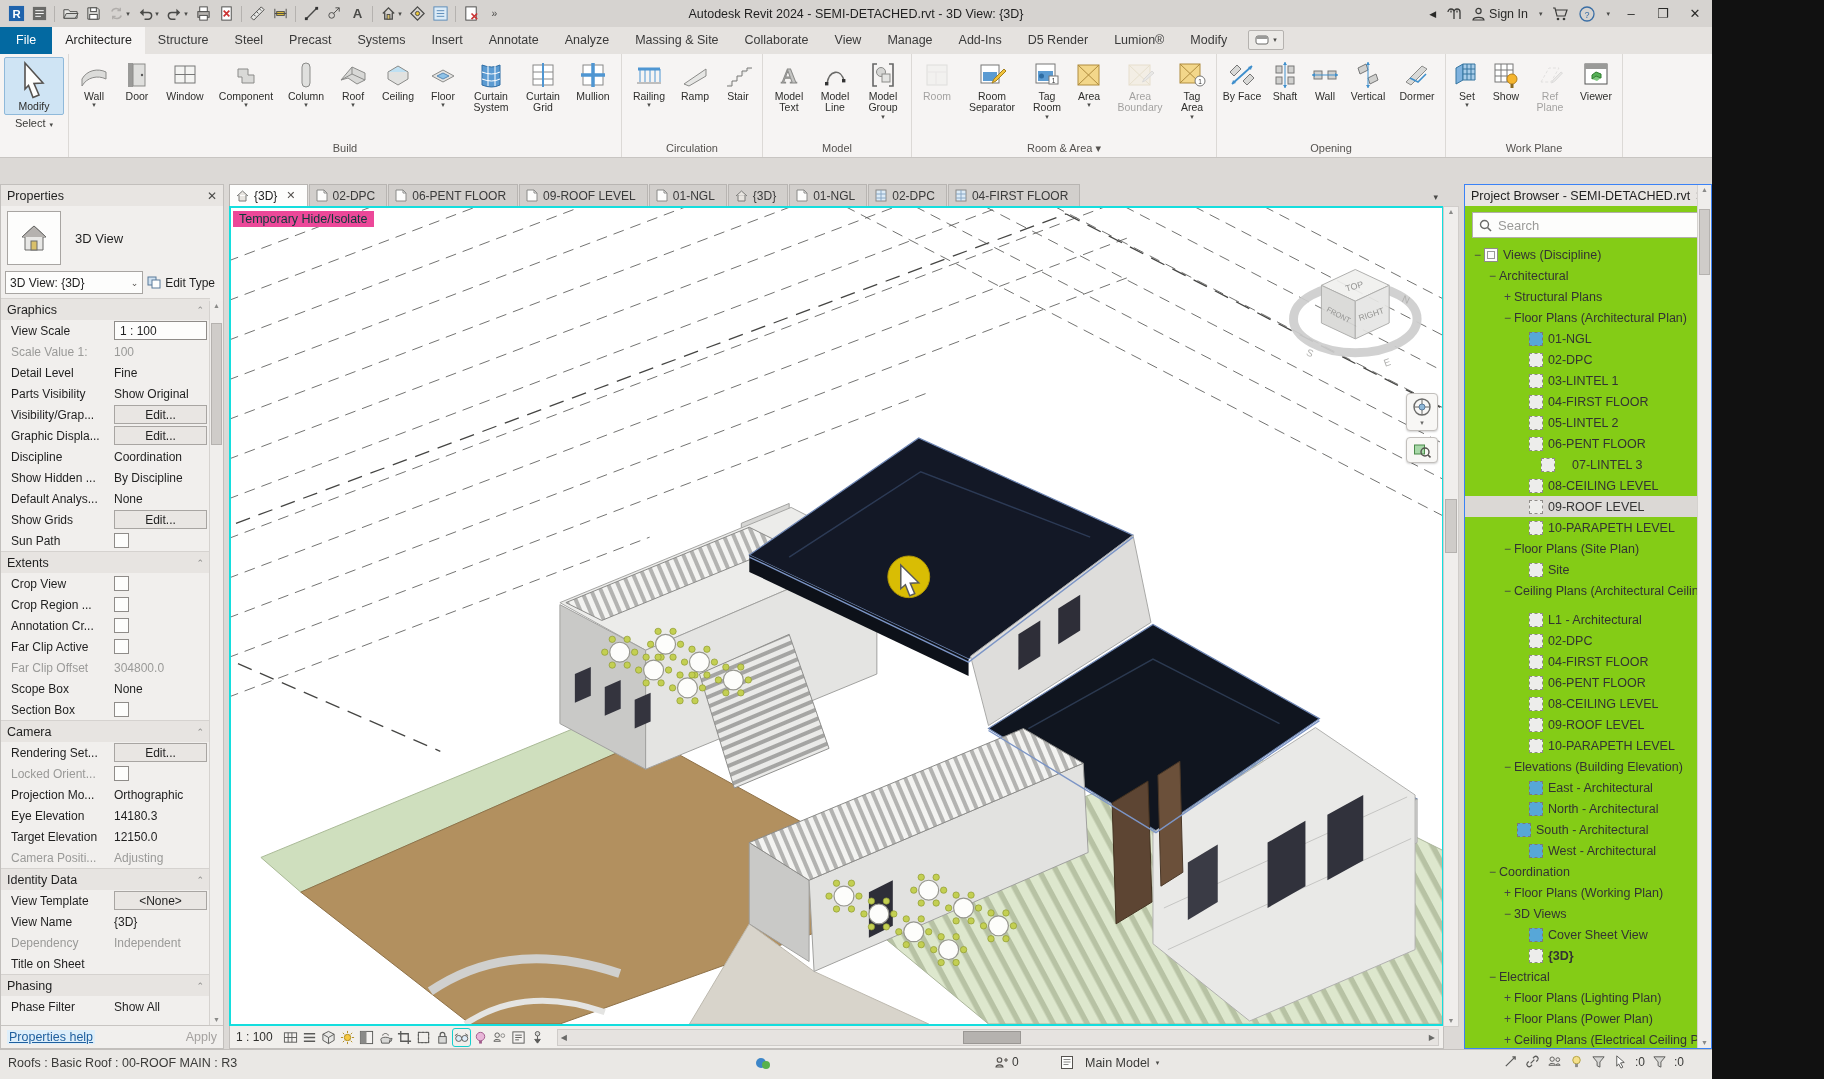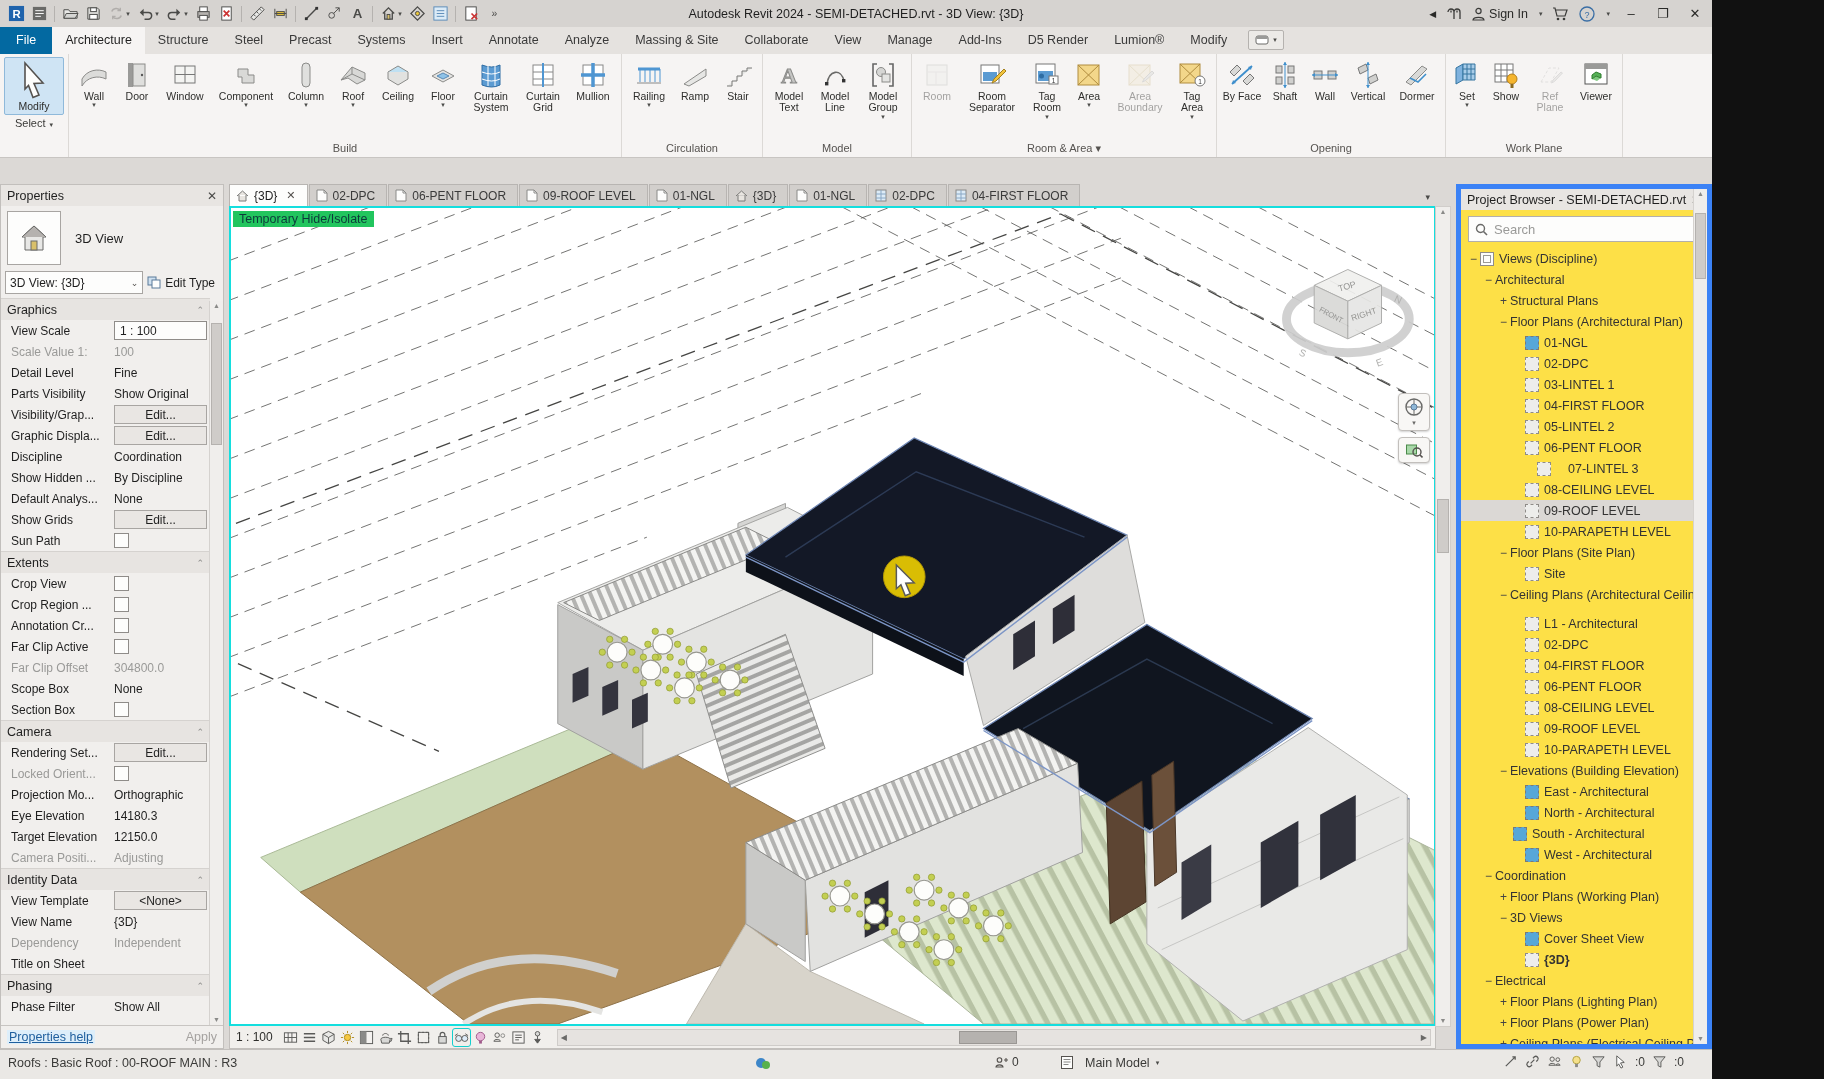--- a/index.html
+++ b/index.html
@@ -65,34 +65,34 @@
   .sarrow{font-size:7px;color:#8a8a88;line-height:10px;}
   
   .center{flex:1;display:flex;flex-direction:column;min-width:0;margin:0 5px;position:relative;padding-right:15px;}
   .viewtabs{height:22px;display:flex;align-items:flex-end;flex:none;gap:1px;}
   .vtab{height:21px;background:#d2cfcc;border:1px solid #b8b5b2;border-bottom:none;display:flex;align-items:center;gap:5px;padding:0 11px 0 6px;font-size:12px;color:#3a3a3a;white-space:nowrap;}
   .vtab.active{background:#fdfdfc;color:#1f1f1f;}
   .vtab .tx{font-size:11px;color:#55524f;margin-left:4px;}
   .vtab-dd{margin-left:auto;font-size:9px;color:#4a4a48;padding:0 6px 4px 0;}
   .canvas{flex:1;position:relative;background:#ffffff;border:2px solid #14dede;min-height:0;}
   .canvas svg.scene{position:absolute;left:0;top:0;width:100%;height:100%;}
-  .hideiso{position:absolute;left:2px;top:3px;background:#22c55e;color:#0c3a3a;font-size:12.5px;padding:1px 6px;z-index:5;}
+  .hideiso{position:absolute;left:2px;top:3px;background:#ec4899;color:#0c3a3a;font-size:12.5px;padding:1px 6px;z-index:5;}
   .navbar{position:absolute;right:5px;top:185px;width:30px;z-index:5;display:flex;flex-direction:column;align-items:center;gap:6px;}
   .navbox{width:30px;background:#f8f7f5;border:1px solid #c2bfbc;border-radius:4px;box-shadow:0 1px 2px rgba(0,0,0,.18);display:flex;flex-direction:column;align-items:center;padding:3px 0;gap:2px;}
   .vscroll{position:absolute;right:0;top:22px;bottom:22px;width:14px;background:#f0eeec;border:1px solid #d0cdca;display:flex;flex-direction:column;align-items:center;}
   .vscroll .thumbv{width:10px;height:52px;background:#cfccc9;border:1px solid #b5b2af;position:absolute;top:292px;}
   .viewbar{height:22px;background:#f1efec;border:1px solid #c2bfbc;border-top:none;display:flex;align-items:center;padding:0 4px;font-size:12px;color:#2e2e2c;flex:none;gap:3px;}
   .vb-scale{padding:0 6px 0 2px;white-space:nowrap;}
   .vb-ic{width:17px;height:17px;display:flex;align-items:center;justify-content:center;}
   .vb-ic.hl{outline:1.5px solid #14cece;border-radius:2px;}
   .hscroll{flex:1;display:flex;align-items:center;height:15px;background:#e6e3e0;border:1px solid #cfccc9;margin-left:8px;position:relative;}
   .hscroll .la,.hscroll .ra{font-size:8px;color:#6a6a68;padding:0 3px;}
   .hscroll .thumbh{position:absolute;left:46%;width:56px;height:11px;background:#b5b2af;border:1px solid #9a9794;}
   
-  .browser{width:246px;flex:none;display:flex;flex-direction:column;background:#fde047;border:5px solid #3b82f6;position:relative;}
+  .browser{width:246px;flex:none;display:flex;flex-direction:column;background:#84cc16;border:1px solid #3b82f6;position:relative;}
   .search{margin:6px 7px 4px 7px;height:24px;background:#fdfdfc;border:1px solid #b2afac;display:flex;align-items:center;padding:0 6px;gap:6px;flex:none;}
   .search .ph{font-size:13px;color:#9a9a98;}
   .tree{flex:1;overflow:hidden;font-size:12.5px;color:#333;position:relative;padding-top:2px;}
   .trow{height:21px;display:flex;align-items:center;white-space:nowrap;overflow:hidden;}
   .trow.hl{background:#dbd8d5;}
   .trow.bold{font-weight:bold;}
   .exp{width:13px;flex:none;text-align:center;color:#444;font-size:12px;}
   .ticon{width:14px;height:14px;flex:none;margin-right:5px;box-sizing:border-box;}
   .ticon.v{border:1px dashed #8f8c89;background:#ededeb;}
   .ticon.vb{border:1px dashed #7a7a78;background:#57a7d8;}

